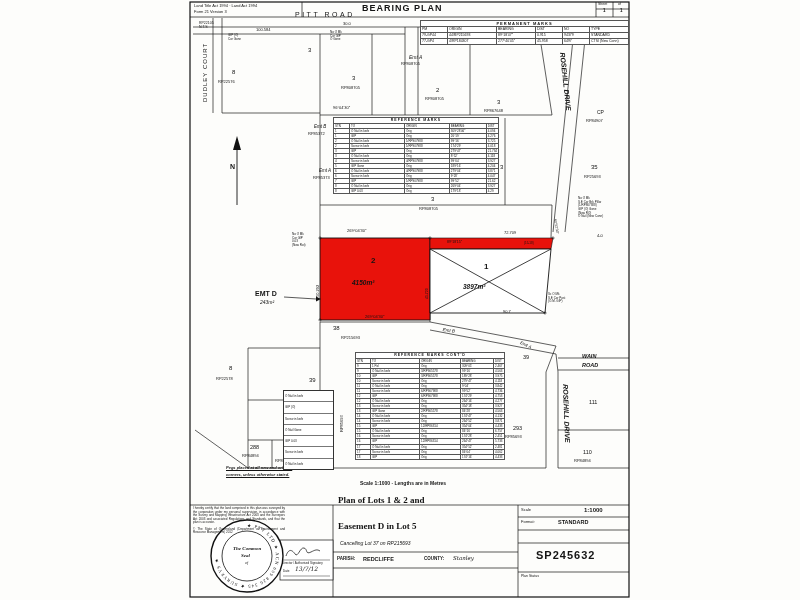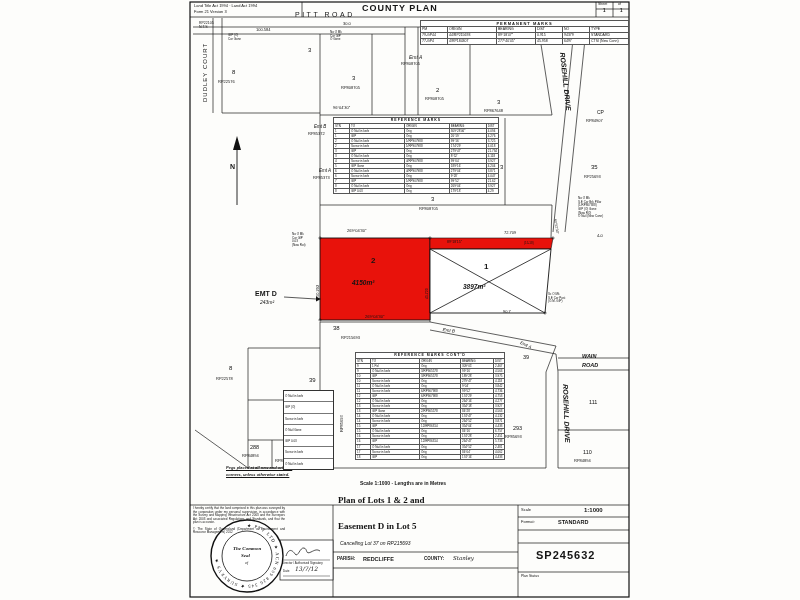--- a/index.html
+++ b/index.html
@@ -100,21 +100,21 @@
           <path id="sealring" d="M247 527 a 29 29 0 1 1 -0.1 0"></path>
         </defs>
       <text font-size="4.6" fill="#111" letter-spacing="1" font-family="Liberation Serif,serif">
         <textPath href="#sealring">★ PTY LTD ★ ACN 009 826 345 ★ SURVEYS ★</textPath>
       </text>
     </g>
   </svg>
 
   <div class="abs f4" style="left:194px;top:4px">Land Title Act 1994 · Land Act 1994</div>
   <div class="abs f4" style="left:194px;top:10px">Form 21 Version 3</div>
-  <div class="abs f9 b ls1" style="left:362px;top:4px">COUNTY PLAN</div>
+  <div class="abs f9 b ls1" style="left:362px;top:4px">BEARING PLAN</div>
   <div class="abs f35" style="left:598px;top:3px">Sheet</div>
   <div class="abs f35" style="left:618px;top:3px">of</div>
   <div class="abs f45 b" style="left:603px;top:9px">1</div>
   <div class="abs f45 b" style="left:620px;top:9px">1</div>
 
   <div class="abs f7 ls2" style="left:295px;top:11px">PITT ROAD</div>
   <div class="abs f6 ls1 rot" style="left:202px;top:102px;transform:rotate(-90deg)">DUDLEY COURT</div>
   <div class="abs f7 b i rot" style="left:566px;top:52px;transform:rotate(84deg)">ROSEHILL DRIVE</div>
   <div class="abs f7 b i rot" style="left:569px;top:384px;transform:rotate(88deg)">ROSEHILL DRIVE</div>
   <div class="abs f55 b i" style="left:582px;top:353px">WAIN</div>

